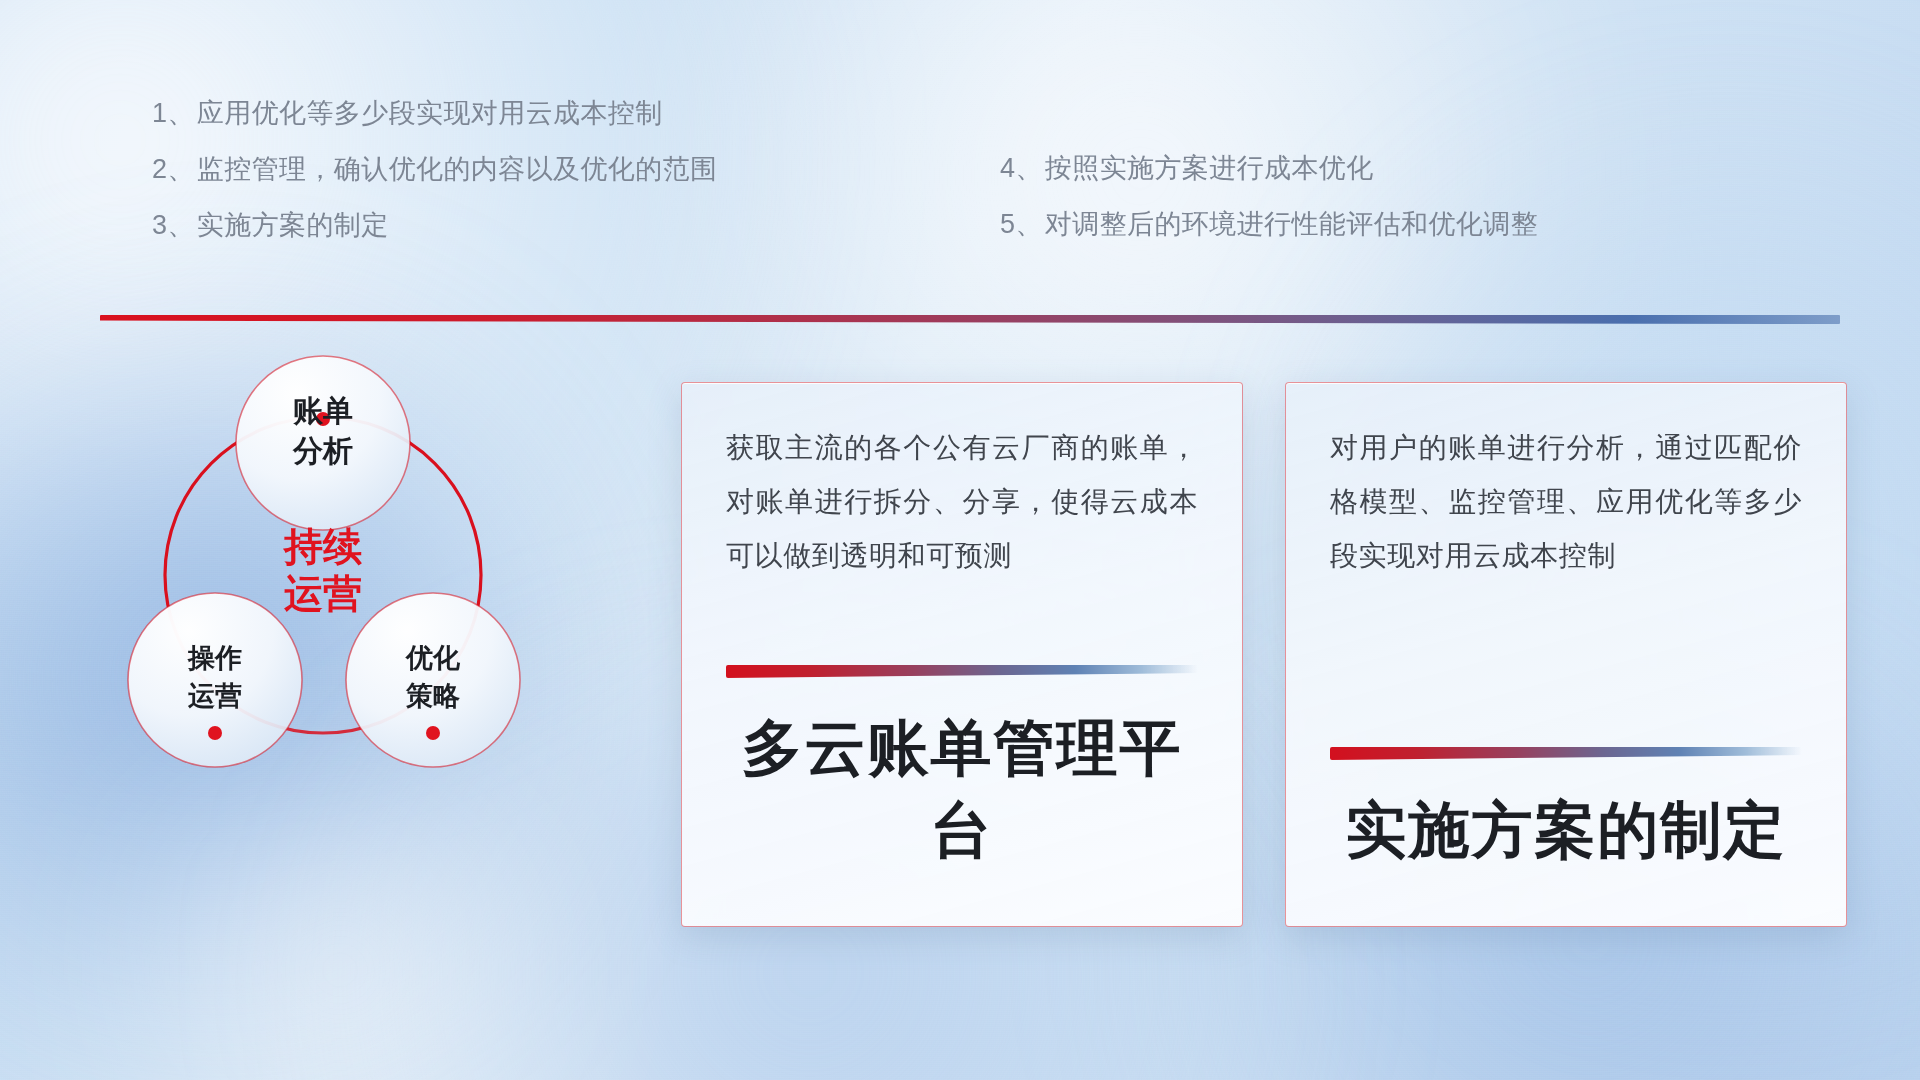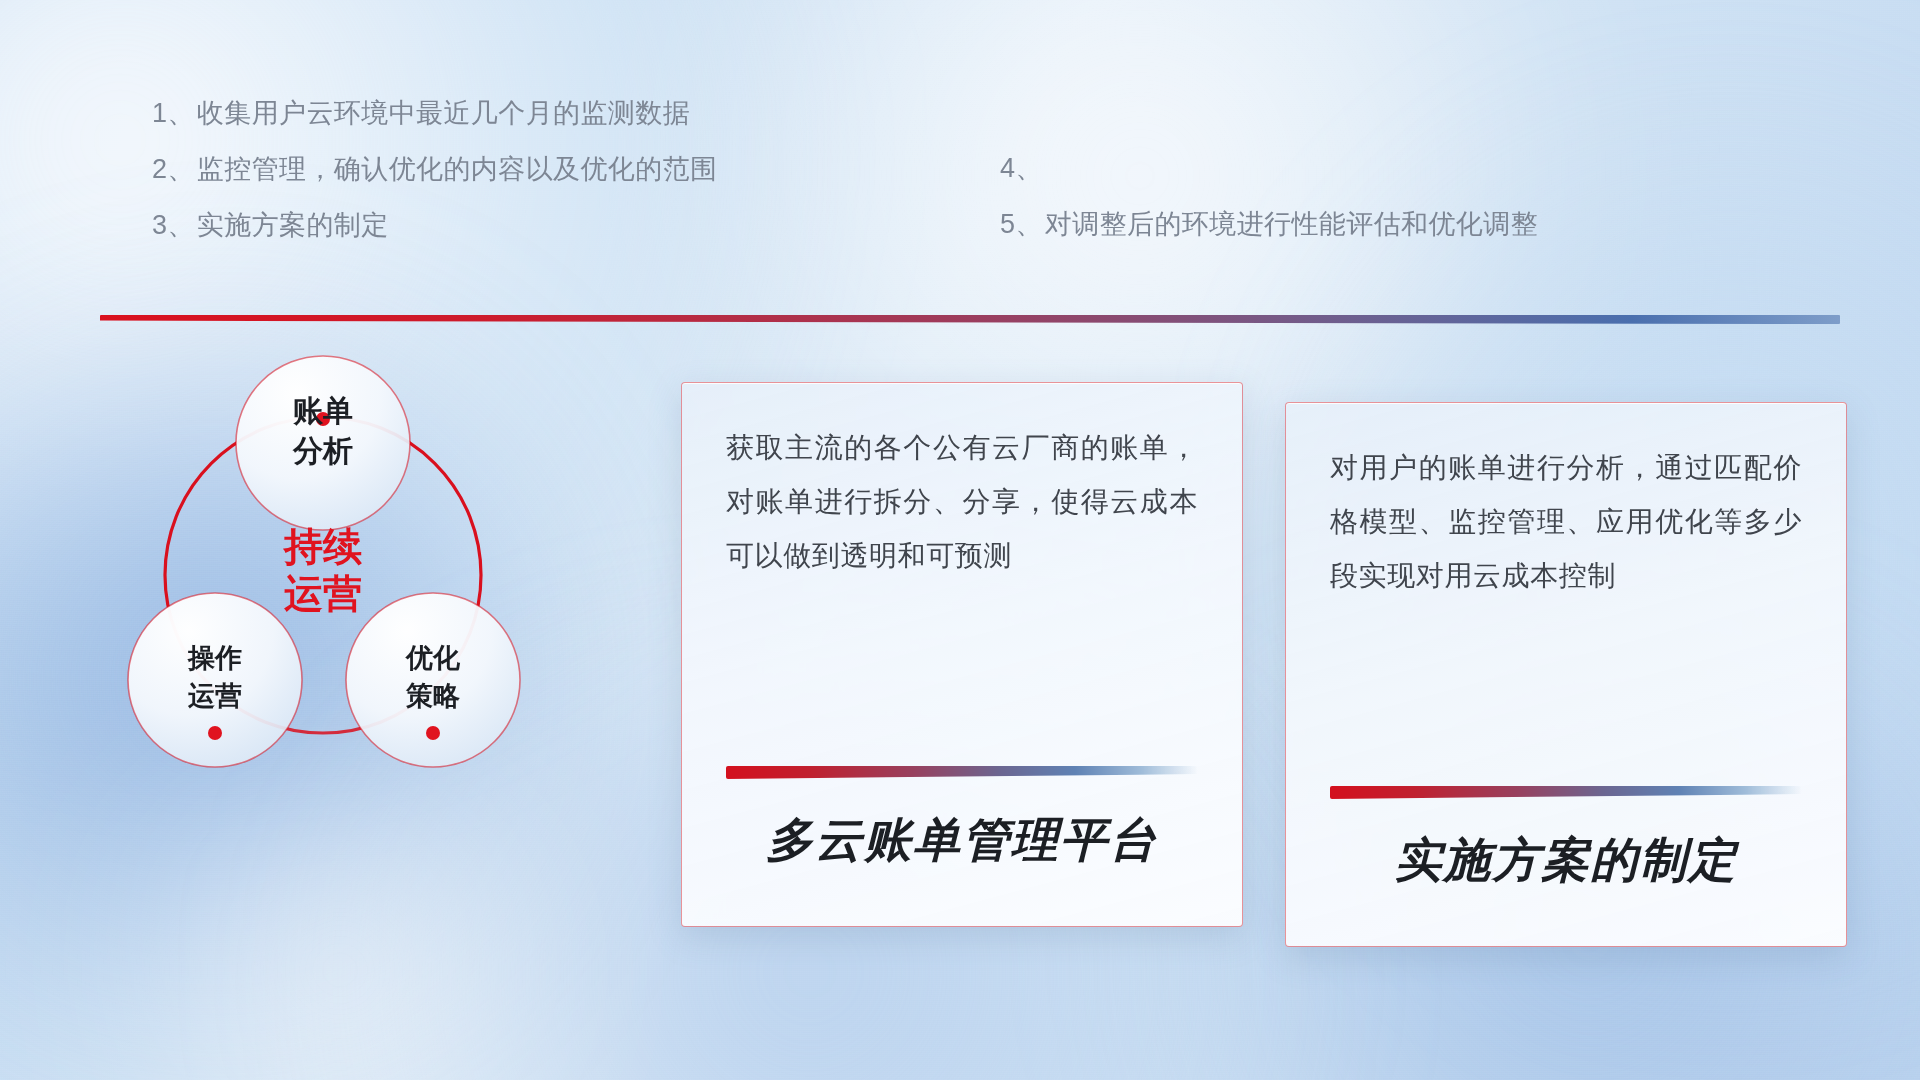--- a/index.html
+++ b/index.html
@@ -64,71 +64,71 @@
     position:absolute; z-index:8; top:382px; height:545px;
     border-radius:4px;
     border:1.4px solid rgba(216,60,70,.55);
     background:linear-gradient(165deg,rgba(231,240,250,.88) 0%,rgba(244,248,253,.93) 45%,rgba(252,253,255,.97) 100%);
     box-shadow:0 10px 34px rgba(80,110,150,.18), inset 0 1px 0 rgba(255,255,255,.85);
     backdrop-filter:blur(3px);
     padding:38px 44px 0 44px;
     display:flex; flex-direction:column;
   }
   #card-1{ left:681px; width:562px; }
-  #card-2{ left:1285px; width:562px;margin-top:20px; }
+  #card-2{ left:1285px; width:562px; }
   .card-body{
     font-size:28px; line-height:1.92; color:#40454d;
     letter-spacing:.6px; text-align:justify; flex:0 0 auto;
   }
   .card-divider{
     margin-top:auto; height:13px; width:100%;
     background:linear-gradient(90deg,#d3101e 0%,#c0202f 18%,#97415f 40%,#6b6691 58%,#5f82b4 74%,#9fbcd9 88%,rgba(210,228,243,0) 100%);
     clip-path:polygon(0 0,100% 0,100% 62%,0 100%);
     border-radius:2px;
   }
   .card-title{
-    font-size:47px; font-weight:bold; color:#1c1f24;
+    font-size:61px; font-weight:bold; color:#1c1f24;
     letter-spacing:2px; text-align:center;
     padding:30px 0 54px 0;
-    font-style:italic;
   }
 </style>
 </head>
 <body>
 
 <div id="bg">
   <div class="bg-base"></div>
   <div class="bg-blob blob-1"></div>
   <div class="bg-blob blob-2"></div>
   <div class="bg-blob blob-3"></div>
   <div class="bg-blob blob-4"></div>
   <div class="bg-blob blob-5"></div>
   <div class="bg-blob blob-6"></div>
   <div class="bg-blob blob-7"></div>
   <div class="bg-noise"></div>
 </div>
 
 <div class="steps" id="steps-left">
   <div class="row">
     <span class="num">1、</span>
-    <span>收集用户云环境中最近几个月的监测数据</span>
+    <span>应用优化等多少段实现对用云成本控制</span>
   </div>
   <div class="row">
     <span class="num">2、</span>
     <span>监控管理，确认优化的内容以及优化的范围</span>
   </div>
   <div class="row">
     <span class="num">3、</span>
     <span>实施方案的制定</span>
   </div>
 </div>
 
 <div class="steps" id="steps-right">
   <div class="row">
     <span class="num">4、</span>
+    <span>按照实施方案进行成本优化</span>
   </div>
   <div class="row">
     <span class="num">5、</span>
     <span>对调整后的环境进行性能评估和优化调整</span>
   </div>
 </div>
 
 <div id="accent-rule"></div>
 
 <div id="venn">

